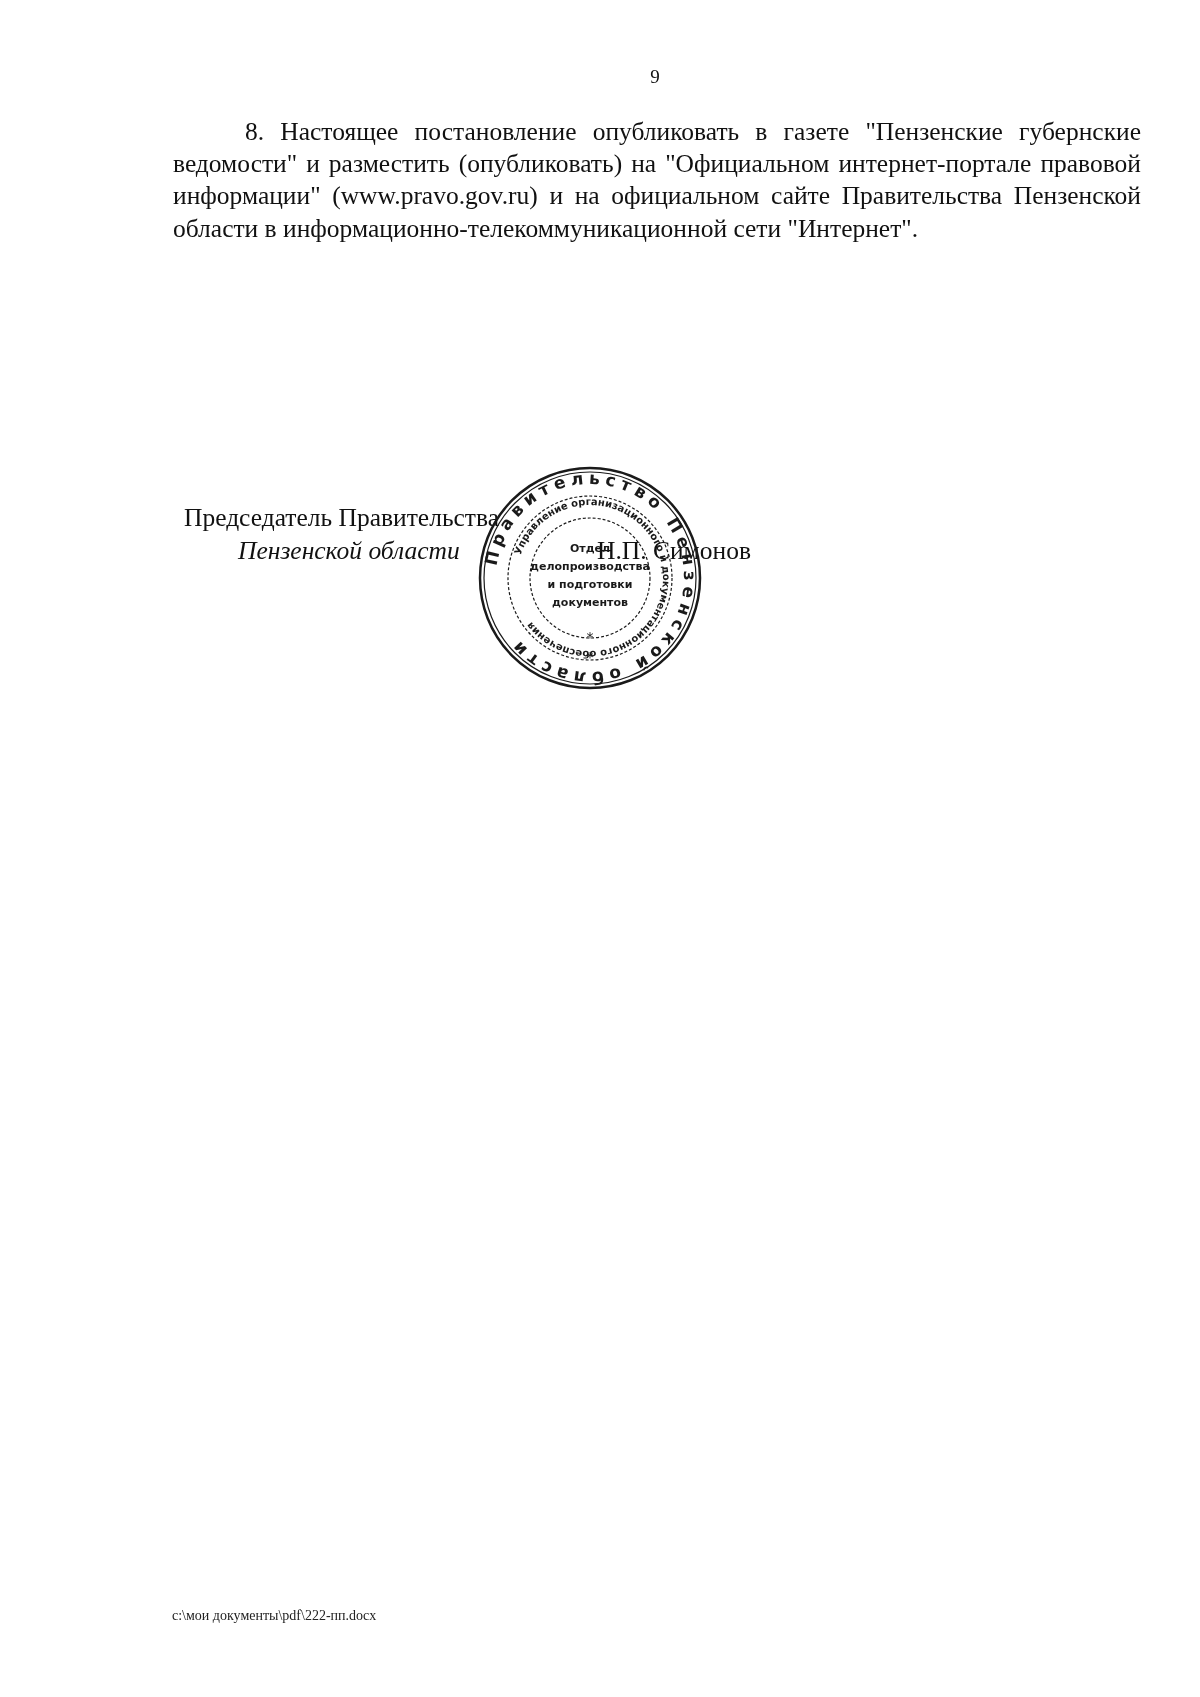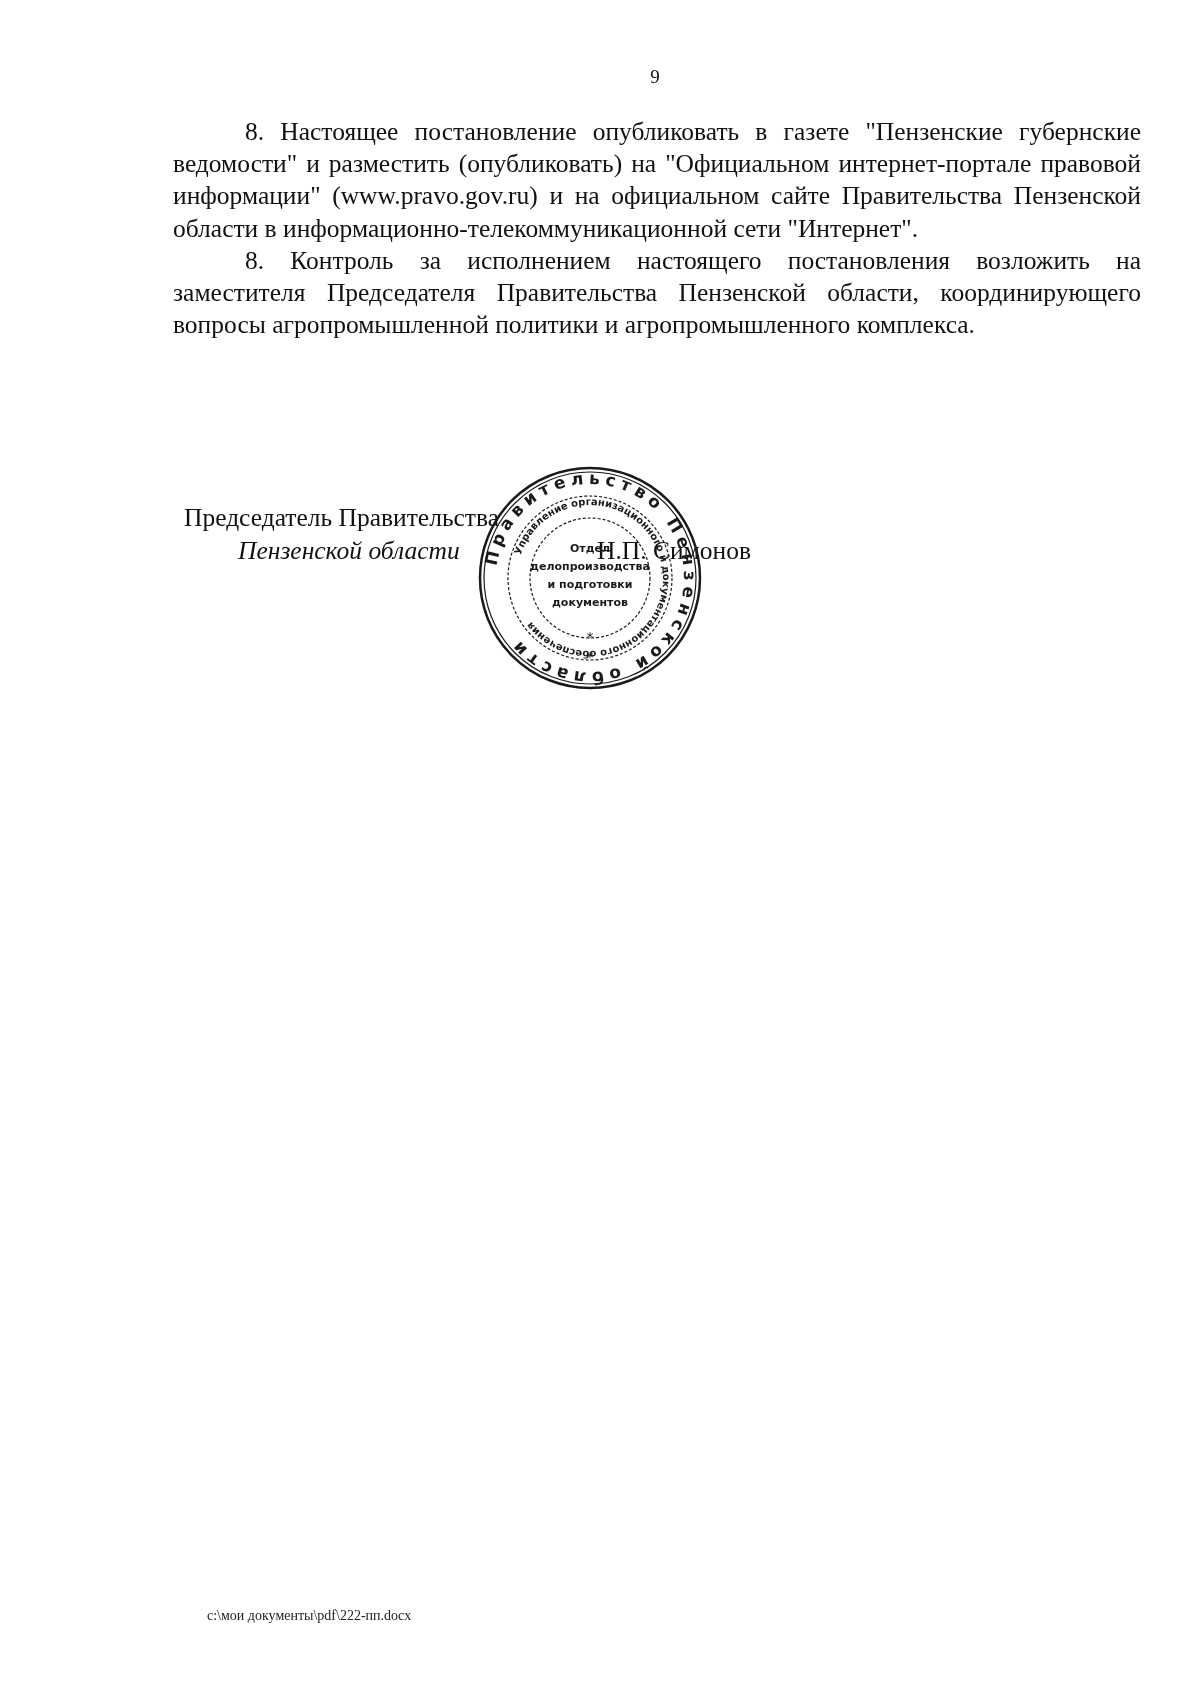--- a/index.html
+++ b/index.html
@@ -8,30 +8,29 @@
   .page-number { position: absolute; left: 640px; top: 66px; width: 30px; text-align: center;
                  font-size: 19px; }
   .body-text { position: absolute; left: 173px; top: 116px; width: 968px;
                font-size: 25.5px; line-height: 32.2px; text-align: justify; }
   .body-text p { margin: 0; text-indent: 72px; text-align: justify; text-align-last: left; }
   .signature { position: absolute; font-size: 25.5px; white-space: nowrap; }
   .sig-title-1 { left: 184px; top: 503px; text-align: center; }
   .sig-title-2 { left: 238px; top: 536px; font-style: italic; }
   .sig-name { left: 597px; top: 536px; }
   .stamp { position: absolute; left: 478px; top: 466px; width: 224px; height: 224px; }
-  .footer-path { position: absolute; left: 172px; top: 1608px; font-size: 14px; color: #222; margin-left: 35px; }
+  .footer-path { position: absolute; left: 172px; top: 1608px; font-size: 14px; color: #222; }
 </style>
 </head>
 <body>
 
 <div class="page-number">9</div>
 
 <div class="body-text">
   <p>8. Настоящее постановление опубликовать в газете "Пензенские губернские ведомости" и разместить (опубликовать) на "Официальном интернет-портале правовой информации" (www.pravo.gov.ru) и на официальном сайте Правительства Пензенской области в информационно-телекоммуникационной сети "Интернет".</p>
-  <p>8. Контроль за исполнением настоящего постановления возложить на заместителя Председателя Правительства Пензенской области, координирующего вопросы агропромышленной политики и агропромышленного комплекса.</p>
 </div>
 
 <div class="signature sig-title-1">Председатель Правительства</div>
 <div class="signature sig-title-2">Пензенской области</div>
 <div class="signature sig-name">Н.П. Симонов</div>
 
 <svg class="stamp" viewBox="0 0 224 224" xmlns="http://www.w3.org/2000/svg">
   <defs>
     <path id="outerArc" d="M 112,112 m -94,0 a 94,94 0 1,1 188,0 a 94,94 0 1,1 -188,0"></path>
     <path id="innerArc" d="M 112,112 m -73,0 a 73,73 0 1,1 146,0 a 73,73 0 1,1 -146,0"></path>

